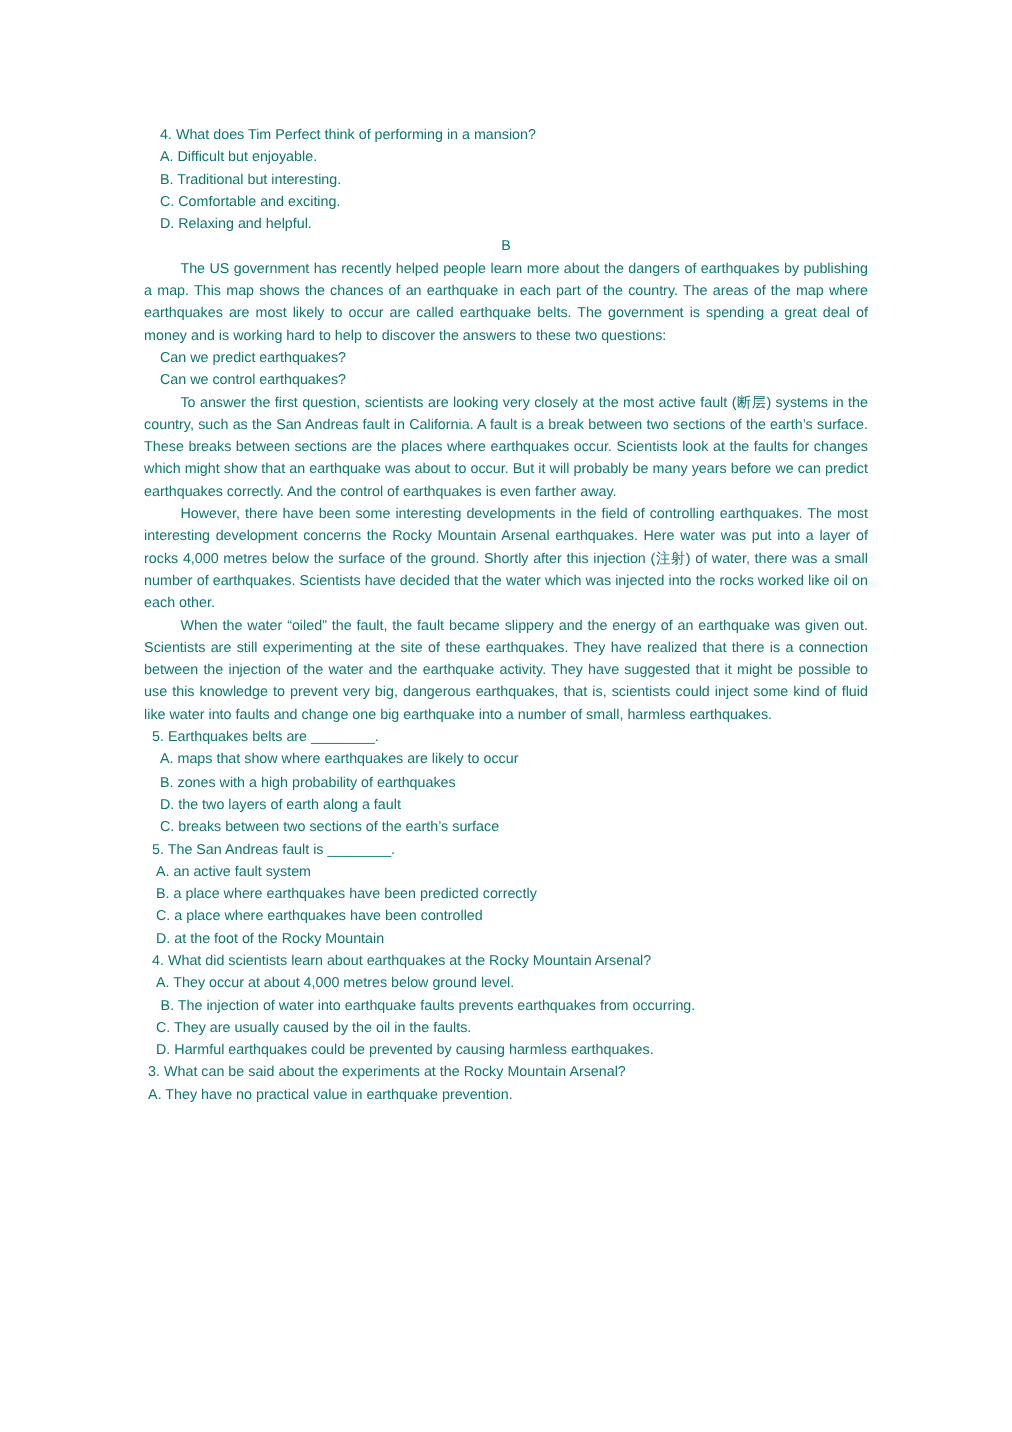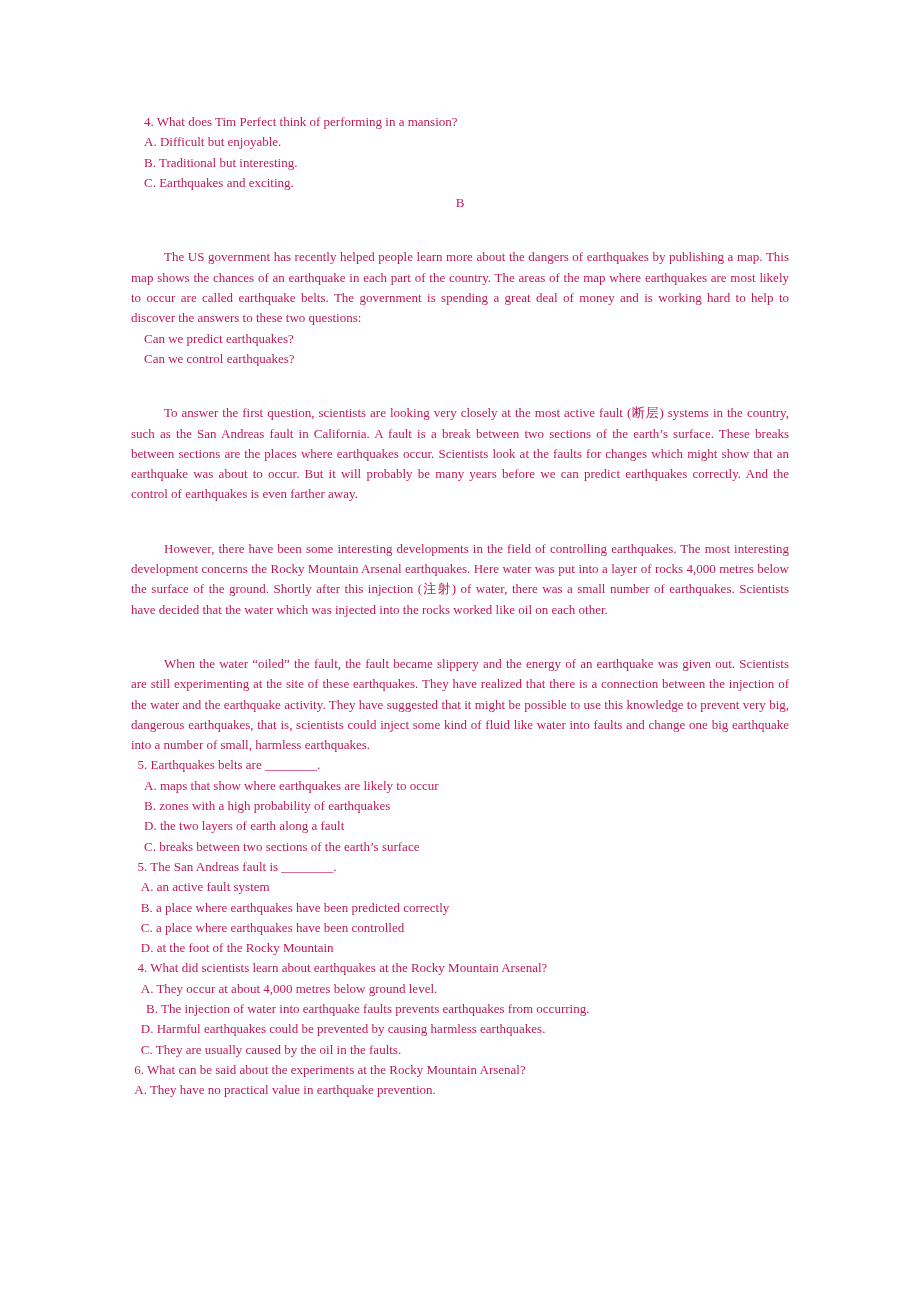--- a/index.html
+++ b/index.html
@@ -12,68 +12,68 @@
     width: 920px;
     height: 1302px;
     background: #ffffff;
     overflow: hidden;
   }
   .doc {
     position: absolute;
     left: 131px;
     top: 112px;
     width: 658px;
-    color: #be185d;
-    font-family: Liberation Serif, serif;
+    color: #0f766e;
+    font-family: Liberation Sans, sans-serif;
     font-size: 13px;
     line-height: 20.3px;
     -webkit-font-smoothing: antialiased;
   }
   .block { min-height: 20.3px; }
   .block.line { white-space: pre-wrap; }
   .block.para {
     text-align: justify;
     text-indent: 33px;
-    margin-top: 34px;
   }
   .block.para-option {
     text-align: justify;
     text-indent: 15px;
   }
   .block.center {
     text-align: center;
   }
 </style>
 </head>
 <body>
 
 <div class="page">
   <div class="doc">
       <div class="block line">    4. What does Tim Perfect think of performing in a mansion?</div>
       <div class="block line">    A. Difficult but enjoyable.</div>
       <div class="block line">    B. Traditional but interesting.</div>
-      <div class="block line">    C. Earthquakes and exciting.</div>
+      <div class="block line">    C. Comfortable and exciting.</div>
+      <div class="block line">    D. Relaxing and helpful.</div>
       <div class="block center">B</div>
       <div class="block para">The US government has recently helped people learn more about the dangers of earthquakes by publishing a map. This map shows the chances of an earthquake in each part of the country. The areas of the map where earthquakes are most likely to occur are called earthquake belts. The government is spending a great deal of money and is working hard to help to discover the answers to these two questions:</div>
       <div class="block line">    Can we predict earthquakes?</div>
       <div class="block line">    Can we control earthquakes?</div>
       <div class="block para">To answer the first question, scientists are looking very closely at the most active fault (断层) systems in the country, such as the San Andreas fault in California. A fault is a break between two sections of the earth’s surface. These breaks between sections are the places where earthquakes occur. Scientists look at the faults for changes which might show that an earthquake was about to occur. But it will probably be many years before we can predict earthquakes correctly. And the control of earthquakes is even farther away.</div>
       <div class="block para">However, there have been some interesting developments in the field of controlling earthquakes.  The most interesting development concerns the Rocky Mountain Arsenal earthquakes. Here water was put into a layer of rocks 4,000 metres below the surface of the ground. Shortly after this injection (注射) of water, there was a small number of earthquakes.  Scientists have decided that the water which was injected into the rocks worked like oil on each other.</div>
       <div class="block para">When the water “oiled” the fault, the fault became slippery and the energy of an earthquake was given out. Scientists are still experimenting at the site of these earthquakes. They have realized that there is a connection between the injection of the water and the earthquake activity. They have suggested that it might be possible to use this knowledge to prevent very big, dangerous earthquakes, that is, scientists could inject some kind of fluid like water into faults and change one big earthquake into a number of small, harmless earthquakes.</div>
       <div class="block line">  5. Earthquakes belts are ________.</div>
       <div class="block line">    A. maps that show where earthquakes are likely to occur</div>
       <div class="block line">    B. zones with a high probability of earthquakes</div>
       <div class="block line">    D. the two layers of earth along a fault</div>
       <div class="block line">    C. breaks between two sections of the earth’s surface</div>
       <div class="block line">  5. The San Andreas fault is ________.</div>
       <div class="block line">   A. an active fault system</div>
       <div class="block line">   B. a place where earthquakes have been predicted correctly</div>
       <div class="block line">   C. a place where earthquakes have been controlled</div>
       <div class="block line">   D. at the foot of the Rocky Mountain</div>
       <div class="block line">  4. What did scientists learn about earthquakes at the Rocky Mountain Arsenal?</div>
       <div class="block line">   A. They occur at about 4,000 metres below ground level.</div>
       <div class="block para-option">B. The injection of water into earthquake faults prevents earthquakes from occurring.</div>
+      <div class="block line">   C. They are usually caused by the oil in the faults.</div>
       <div class="block line">   D. Harmful earthquakes could be prevented by causing harmless earthquakes.</div>
-      <div class="block line">   C. They are usually caused by the oil in the faults.</div>
-      <div class="block line"> 6. What can be said about the experiments at the Rocky Mountain Arsenal?</div>
+      <div class="block line"> 3. What can be said about the experiments at the Rocky Mountain Arsenal?</div>
       <div class="block line"> A. They have no practical value in earthquake prevention.</div>
     </div>
 </div>
 
 </body></html>

